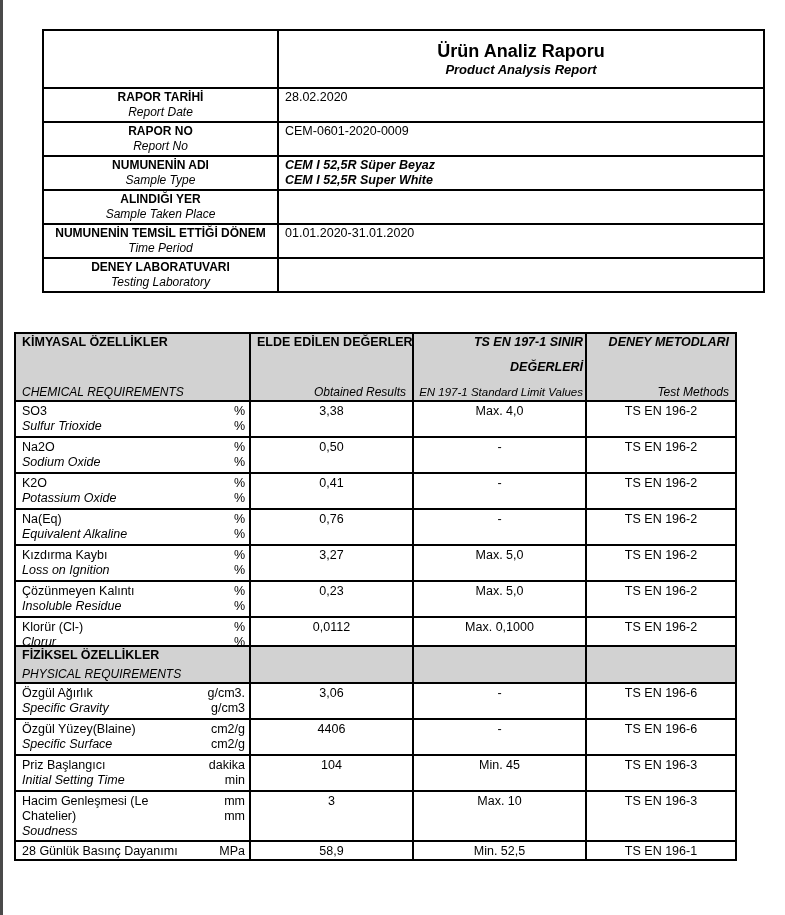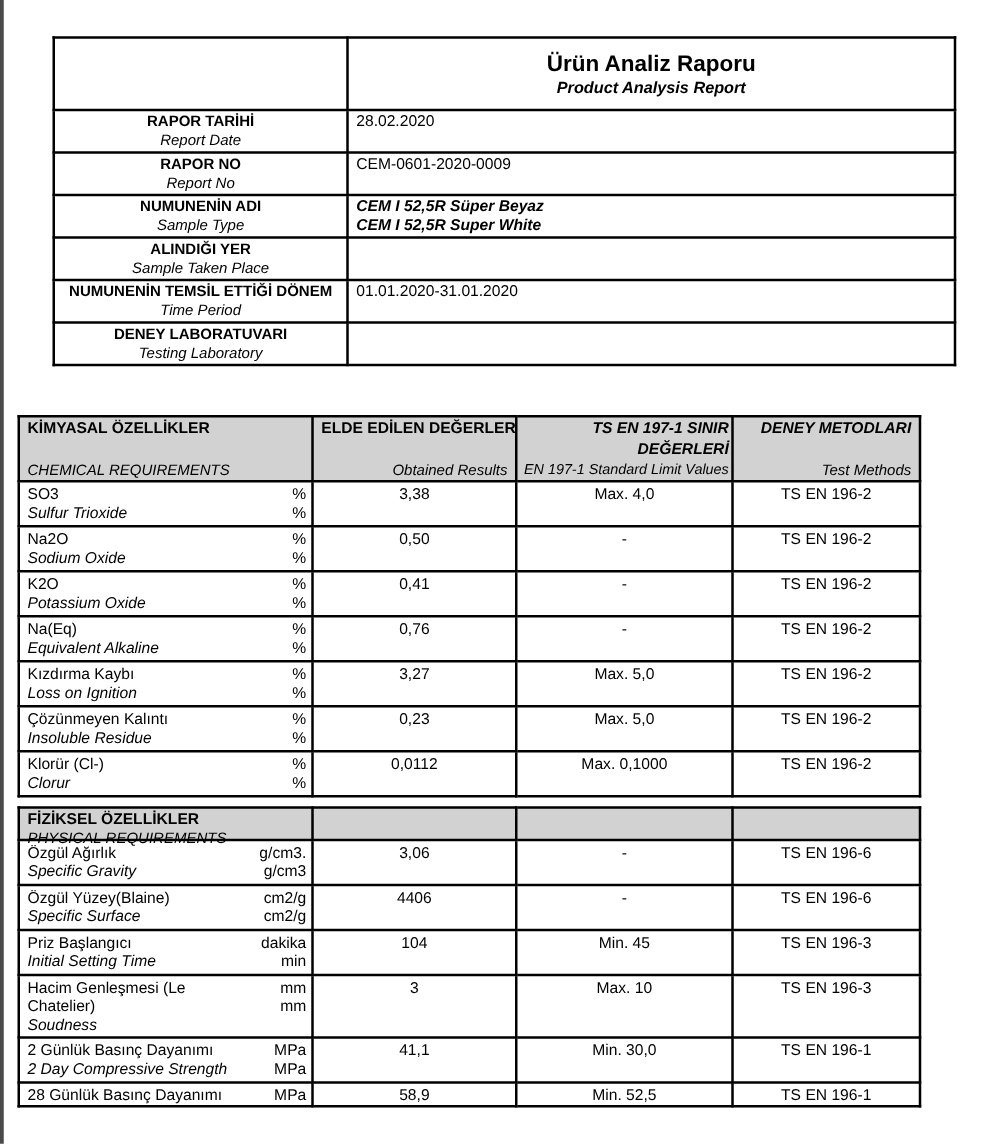--- a/index.html
+++ b/index.html
@@ -25,22 +25,22 @@
   .doc-title { font-size:18px; font-weight:bold; line-height:22px; }
   .doc-subtitle { font-size:13px; font-weight:bold; font-style:italic; line-height:16px; }
   .label-cell { height:30px;text-align:center; }
   .lbl-tr { font-weight:bold; font-size:12px; line-height:15px; white-space:nowrap; }
   .lbl-en { font-style:italic; font-size:12px; line-height:15px; white-space:nowrap; }
   .value-cell { font-size:12.5px; line-height:15px; }
   .value-cell .bold-italic { font-weight:bold; font-style:italic; }
 
   
   .hdr td { background:#d2d2d2; }
-  .hdr-flex { display:flex; flex-direction:column; justify-content:space-between; height:48px; }
-  .phys-hdr-flex { height:22px; justify-content:space-between; }
+  .hdr-flex { display:flex; flex-direction:column; justify-content:space-between; height:64px; }
+  .phys-hdr-flex { height:33px; justify-content:space-between; }
   .h-tr { font-weight:bold; font-size:12.5px; line-height:15px; white-space:nowrap; }
   .h-tr-it { font-weight:bold; font-style:italic; font-size:12.5px; line-height:15px; white-space:nowrap; }
   .h-en { font-style:italic; font-size:11.5px; line-height:14px; white-space:nowrap; }
   .c { text-align:right; }
   .l { text-align:left; }
 
   .prop-cell { padding:2px 4px 1px 6px; }
   .prop-line { display:flex; justify-content:space-between; line-height:15px; font-size:12.5px; }
   .prop-name { white-space:nowrap; }
   .prop-name.it { font-style:italic; }
@@ -351,35 +351,20 @@
             </div>
             <div class="prop-line">
               <span class="prop-name it">Soudness</span>
               <span class="prop-unit"></span>
             </div>
           </td>
           <td class="val-cell">3</td>
           <td class="val-cell">Max. 10</td>
           <td class="val-cell">TS EN 196-3</td>
         </tr>
-        <tr>
-          <td class="prop-cell">
-            <div class="prop-line">
-              <span class="prop-name">2 Günlük Basınç Dayanımı</span>
-              <span class="prop-unit">MPa</span>
-            </div>
-            <div class="prop-line">
-              <span class="prop-name it">2 Day Compressive Strength</span>
-              <span class="prop-unit">MPa</span>
-            </div>
-          </td>
-          <td class="val-cell">41,1</td>
-          <td class="val-cell">Min. 30,0</td>
-          <td class="val-cell">TS EN 196-1</td>
-        </tr>
         <tr class="truncated">
           <td class="prop-cell">
             <div class="prop-line">
               <span class="prop-name">28 Günlük Basınç Dayanımı</span>
               <span class="prop-unit">MPa</span>
             </div>
           </td>
           <td class="val-cell">58,9</td>
           <td class="val-cell">Min. 52,5</td>
           <td class="val-cell">TS EN 196-1</td>

